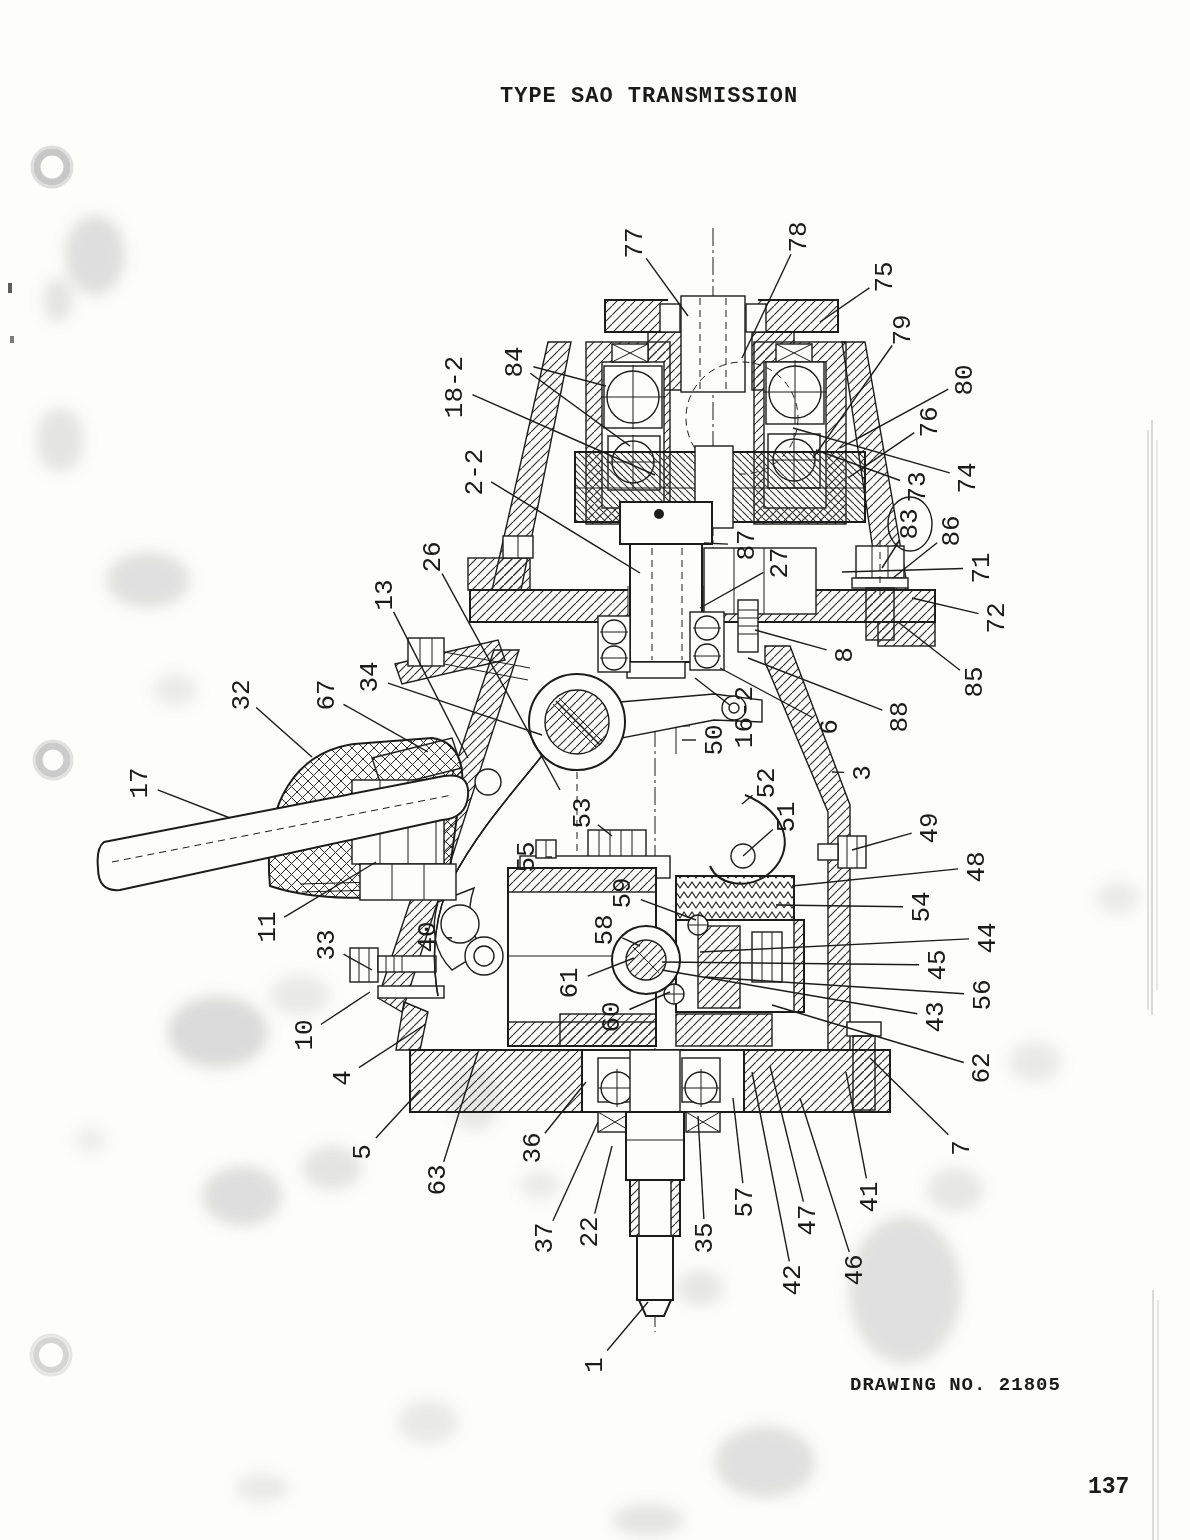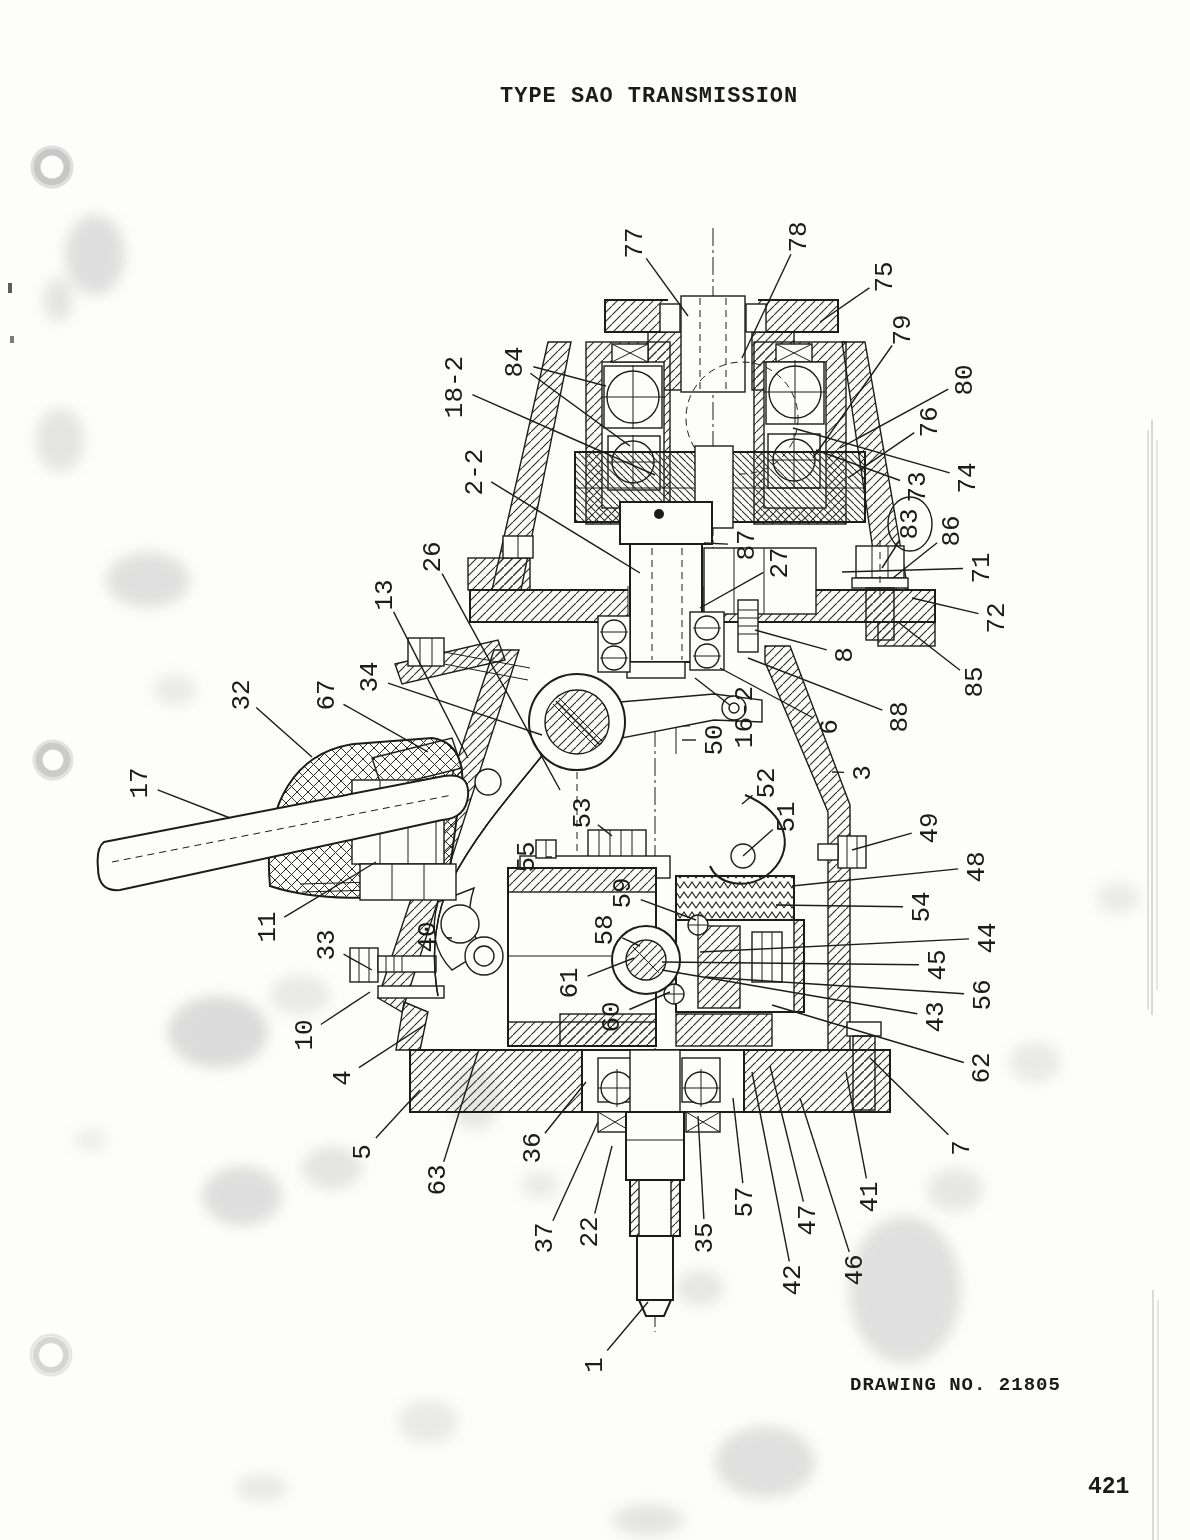--- a/index.html
+++ b/index.html
@@ -480,14 +480,14 @@
           <text x="605" y="930" transform="rotate(-90 605 930)" class="callout">58</text>
           <line x1="587.7" y1="976.1" x2="634" y2="958" class="leader"></line>
           <text x="570" y="983" transform="rotate(-90 570 983)" class="callout">61</text>
           <line x1="629.4" y1="1009.5" x2="670" y2="992" class="leader"></line>
           <text x="612" y="1017" transform="rotate(-90 612 1017)" class="callout">60</text>
         </g>
     </g>
   </svg>
 
   <div class="drawing-no">DRAWING NO. 21805</div>
-  <div class="page-no">421</div>
+  <div class="page-no">137</div>
 </div>
 
 </body></html>

